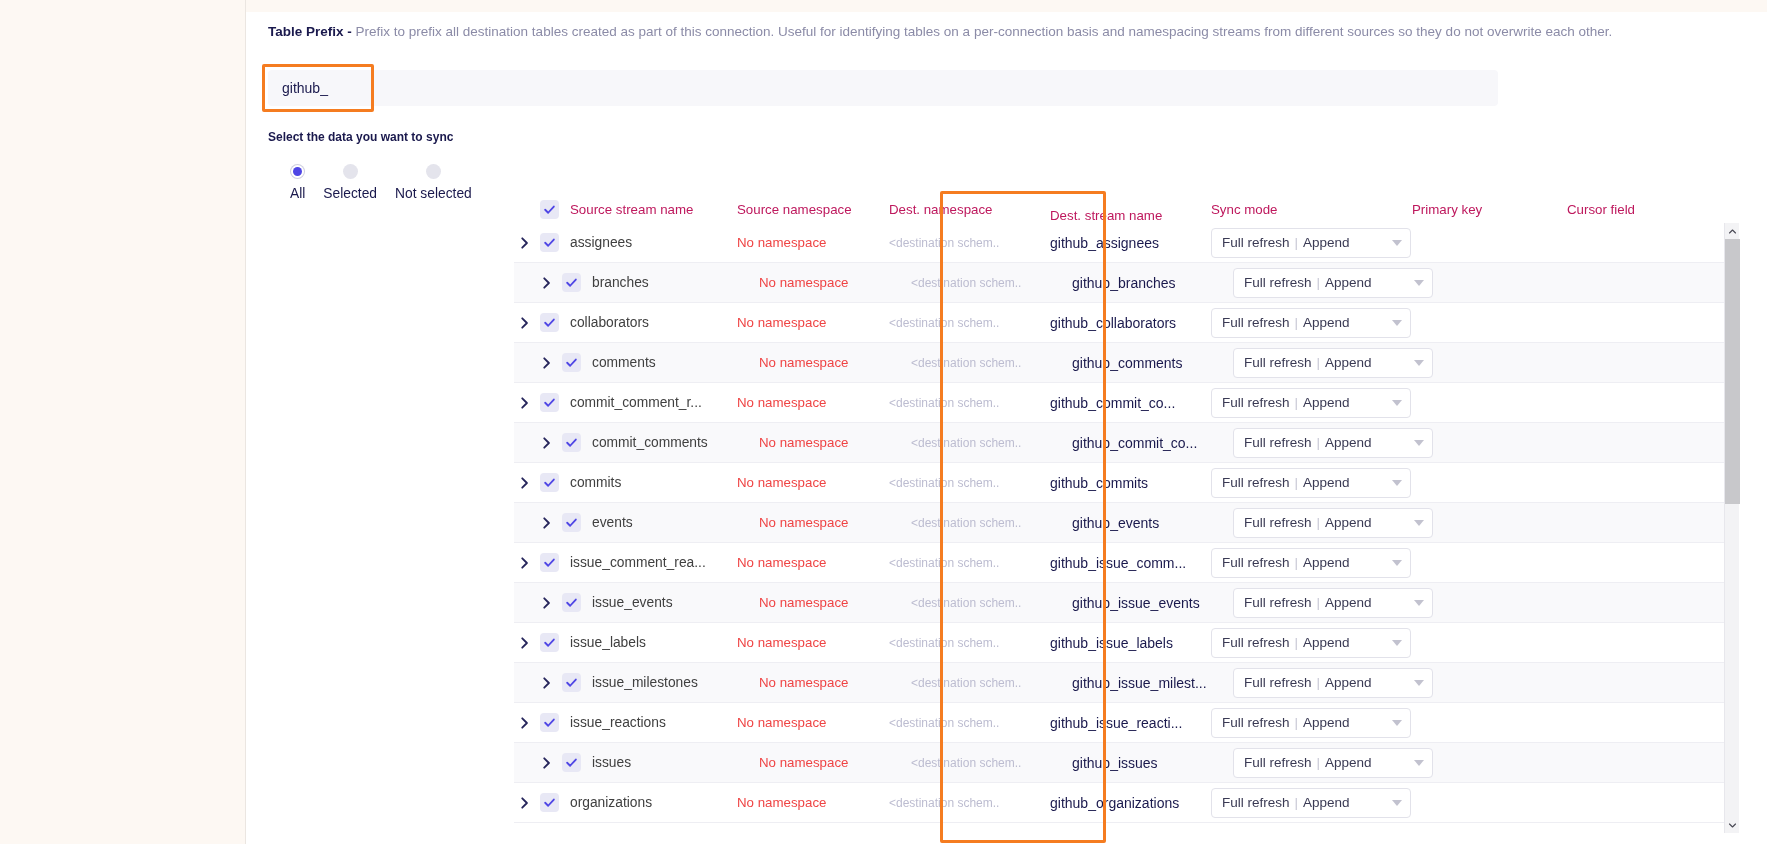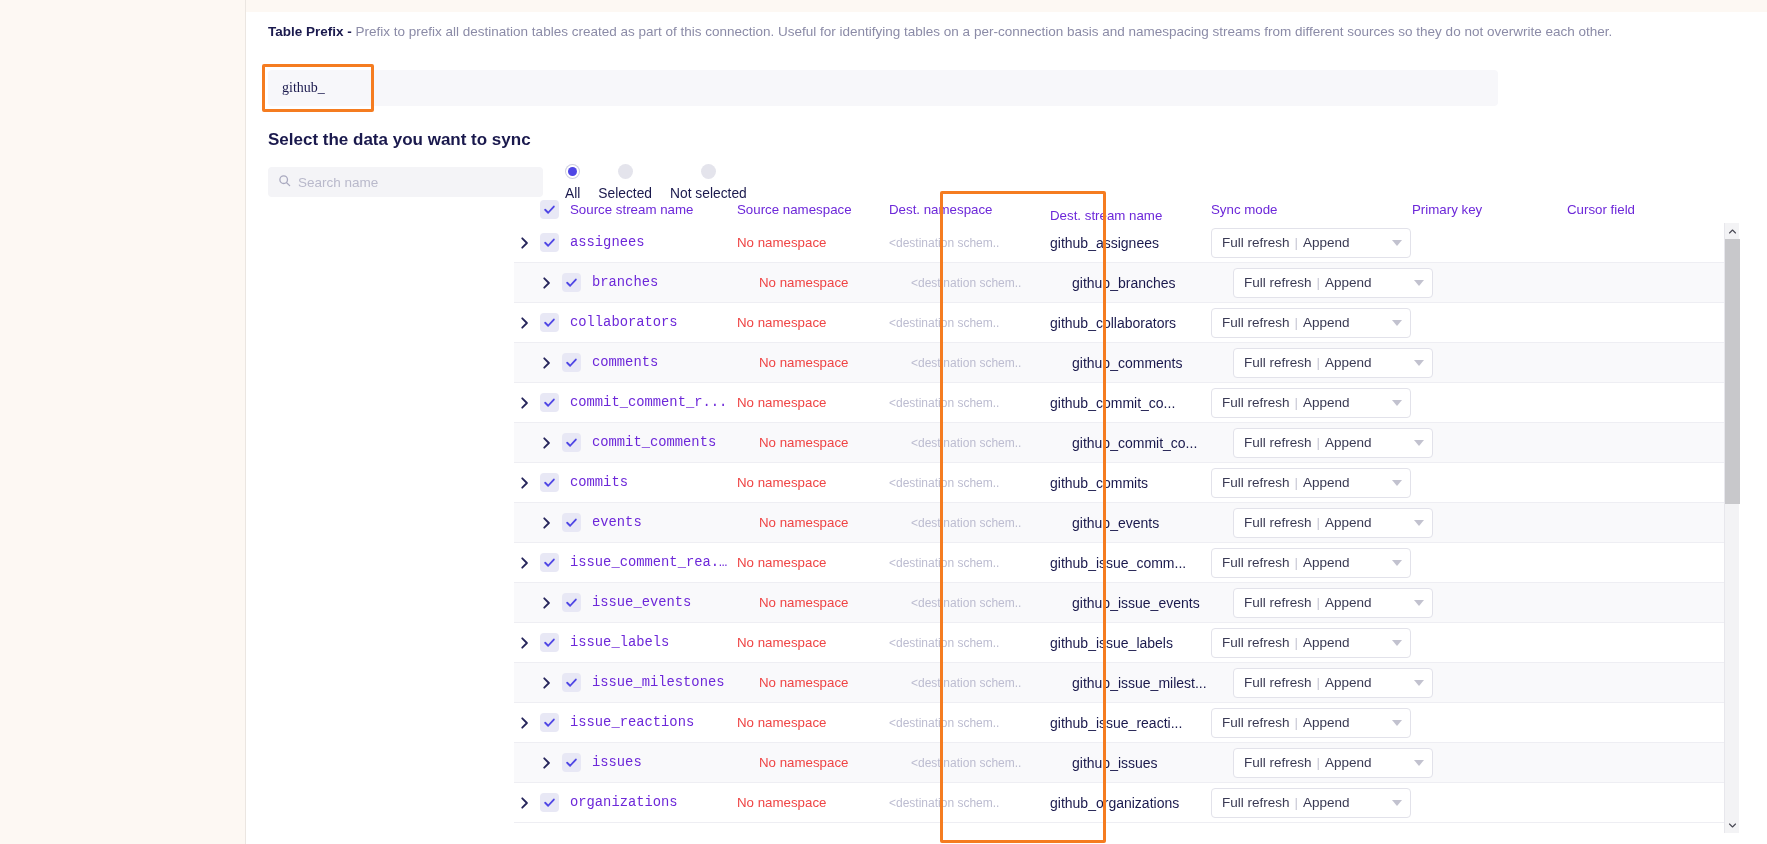--- a/index.html
+++ b/index.html
@@ -17,30 +17,30 @@
   .content { position: absolute; left: 246px; top: 12px; width: 1521px; height: 844px; background: #ffffff; }
 
   
   .prefix-block { position: absolute; left: 22px; top: 10px; width: 1477px; }
   .prefix-desc { font-size: 13.5px; line-height: 19px; color: #8b8ba7; }
   .prefix-desc b { color: #1a194d; font-weight: 700; }
   .prefix-input-wrap { position: absolute; left: 0px; top: 48px; width: 1230px; height: 36px;
     background: #f7f7fa; border-radius: 4px; display: flex; align-items: center; padding: 0 14px; }
   .prefix-input {
     border: 0; background: transparent; outline: none; width: 100%;
-    font-family: Liberation Serif, serif; font-size: 14px; color: #1a194d;
+    font-family: Liberation Sans, sans-serif; font-size: 14px; color: #1a194d;
   }
   .hl-prefix {
     position: absolute; left: -6px; top: 42px; width: 112px; height: 48px;
     border: 3px solid #f57c20; border-radius: 2px; pointer-events: none;
   }
 
   
   .sel-row { position: absolute; left: 22px; top: 118px; display: flex; align-items: center; gap: 14px; }
-  .sel-title { font-size: 17px; font-weight: 700; color: #1a194d; }
+  .sel-title { font-size: 12px; font-weight: 700; color: #1a194d; }
   .btn-update {
     display: flex; align-items: center; gap: 9px;
     background: #4f46e5; color: #fff; border: 0; border-radius: 5px;
     height: 28px; padding: 0 14px; font-size: 12.8px; font-weight: 700;
     font-family: "Liberation Sans", sans-serif; cursor: pointer;
   }
   .btn-update svg { display: block; }
 
   
   .filter-row { position: absolute; left: 22px; top: 155px; width: 1470px; height: 30px; display: flex; align-items: center; }
@@ -59,30 +59,30 @@
   .radio.on .dot { background: #fff; box-shadow: inset 0 0 0 1px #cfcfe0; }
   .radio.on .dot::after {
     content: ""; position: absolute; left: 3px; top: 3px; width: 9px; height: 9px;
     border-radius: 50%; background: #4f46e5;
   }
   .radio span.lbl { font-size: 13.8px; color: #1a194d; }
 
   
   .table-wrap { position: absolute; left: 268px; top: 183px; width: 1225px; height: 640px; }
   .thead { display: flex; align-items: center; height: 28px; padding-left: 0px; }
-  .th { font-size: 13.3px; color: #6d28d9; white-space: nowrap; }
+  .th { font-size: 13.3px; color: #be185d; white-space: nowrap; }
 
   .tbody { position: relative; width: 1225px; height: 607px; overflow: hidden; }
   .tr { display: flex; align-items: center; height: 40px; border-bottom: 1px solid #eeeef3; }
   .tr.odd { background: #ffffff; }
   .tr.even { background: #f9f9fb; justify-content: flex-end; }
 
   .c-exp   { width: 26px; display: flex; align-items: center; justify-content: flex-start; padding-left: 3px; }
   .c-chk   { width: 30px; display: flex; align-items: center; }
-  .c-name  { width: 167px; font-size: 13.8px; color: #6d28d9; white-space: nowrap; overflow: hidden; text-overflow: ellipsis; padding-right: 8px; font-family: Liberation Mono, monospace;}
+  .c-name  { width: 167px; font-size: 13.8px; color: #404040; white-space: nowrap; overflow: hidden; text-overflow: ellipsis; padding-right: 8px;}
   .c-sns   { width: 152px; font-size: 13.3px; color: #ef4444; white-space: nowrap; }
   .c-dns   { width: 152px; font-size: 12px; color: #bcbcd0; white-space: nowrap; overflow: hidden; }
   .c-dsn   { width: 163px; padding-left: 9px; }
   .c-sync  { width: 208px; padding-left: 7px; }
   .c-pk    { width: 155px; }
   .c-cf    { width: 150px; }
 
   .hdr-exp { width: 26px; }
   .hdr-chk { width: 30px; display:flex; align-items:center; }
   .hdr-name{ width: 167px; }
@@ -143,29 +143,20 @@
         <input class="prefix-input" value="github_" placeholder="" style="">
       </div>
       <div class="hl-prefix"></div>
     </div>
 
     <div class="sel-row">
       <div class="sel-title">Select the data you want to sync</div>
     </div>
 
     <div class="filter-row">
-      <div class="search-box">
-        <span>
-          <svg width="13" height="13" viewBox="0 0 24 24" fill="none" stroke="#a9a9bf" stroke-width="2.4" stroke-linecap="round">
-            <circle cx="10.5" cy="10.5" r="7"></circle>
-              <path d="M16 16 L21.5 21.5"></path>
-          </svg>
-        </span>
-        <input placeholder="Search name" style="">
-      </div>
       <div class="radios">
         <div class="radio on">
           <span class="dot"></span>
           <span class="lbl">All</span>
         </div>
         <div class="radio">
           <span class="dot"></span>
           <span class="lbl">Selected</span>
         </div>
         <div class="radio">

